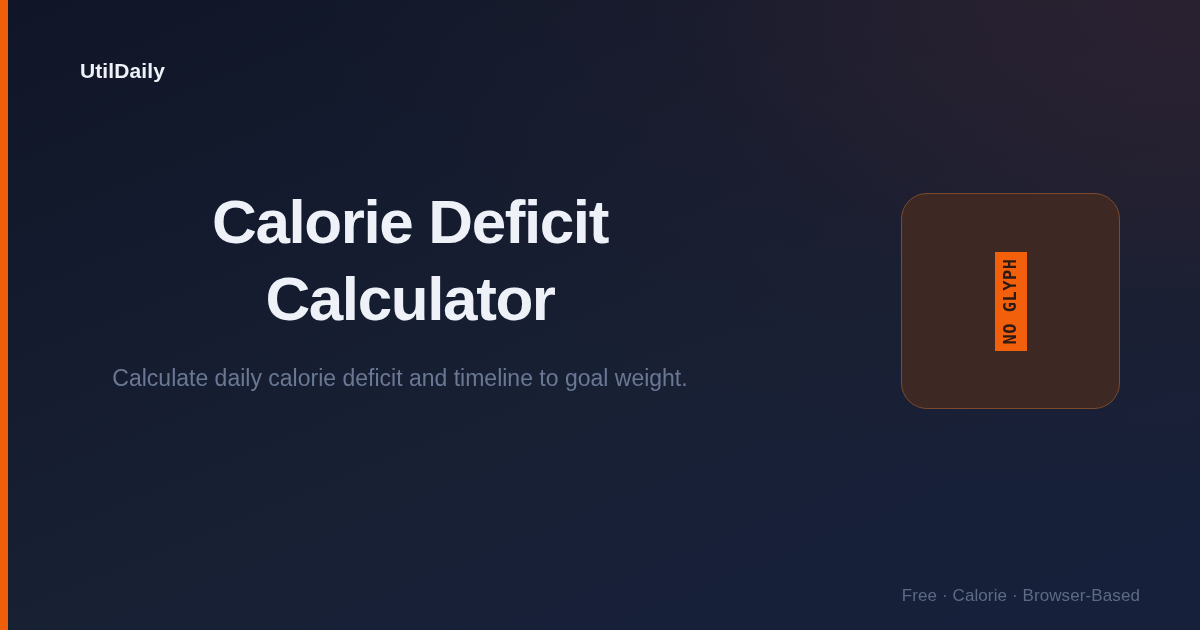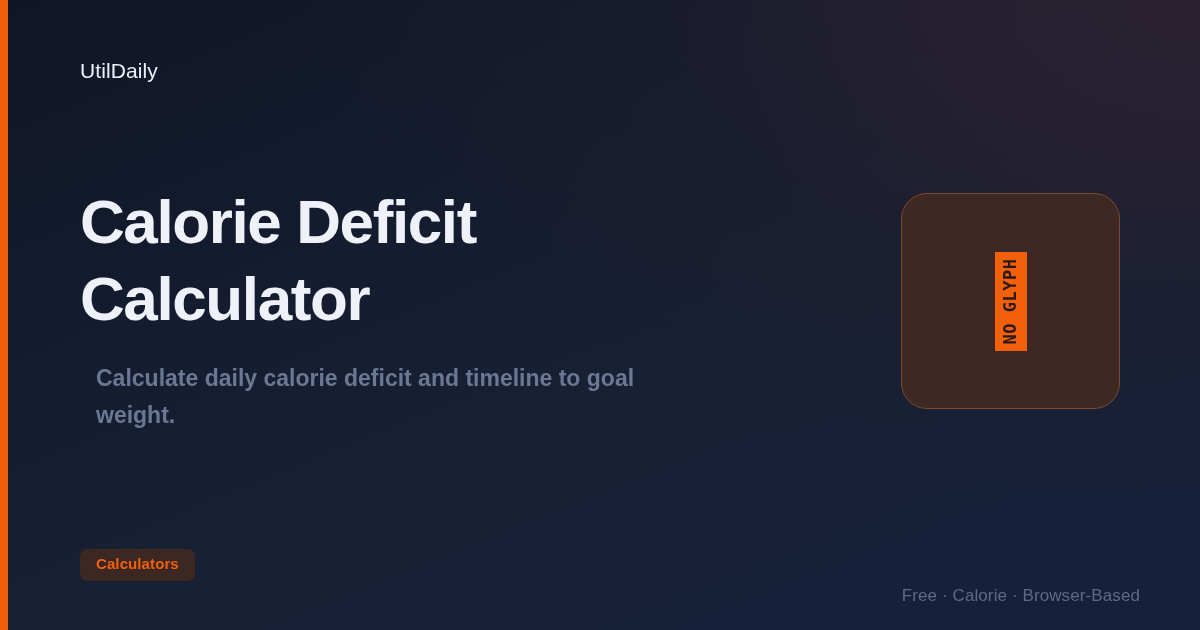--- a/index.html
+++ b/index.html
@@ -34,48 +34,49 @@
     height: 630px;
     background: #ef5f0b;
   }
 
   
   .brand {
     position: absolute;
     left: 80px;
     top: 57px;
     font-size: 21px;
-    font-weight: normal;
+    font-weight: bold;
     letter-spacing: 0.1px;
     color: #eef1f7;
     line-height: 1.3;
   }
 
   
   .content {
     position: absolute;
     left: 80px;
     top: 184px;
     width: 660px;
+    text-align: center;
   }
 
   .page-title {
     margin: 0;
     font-size: 62px;
     line-height: 1.24;
     font-weight: bold;
     letter-spacing: -1.4px;
     color: #eef2f8;
   }
 
   .page-subtitle {
-    margin: 22px 0 0 16px;
+    margin: 22px 0 0 10px;
     font-size: 23px;
     line-height: 1.62;
-    font-weight: bold;
+    font-weight: normal;
     color: #6b7894;
     max-width: 620px;
   }
 
   
   .category-badge {
     position: absolute;
     left: 80px;
     top: 549px;
     display: inline-block;
@@ -145,21 +146,20 @@
 
   <div class="accent-rail"></div>
 
   <div class="brand">UtilDaily</div>
 
   <div class="content">
     <h1 class="page-title">Calorie Deficit Calculator</h1>
     <p class="page-subtitle">Calculate daily calorie deficit and timeline to goal weight.</p>
   </div>
 
-  <div class="category-badge">Calculators</div>
 
   <div class="footer-note">Free · Calorie · Browser-Based</div>
 
   <div class="icon-tile">
     <div class="noglyph-box">
       <span class="noglyph-text">NO GLYPH</span>
     </div>
   </div>
 
 </div>

